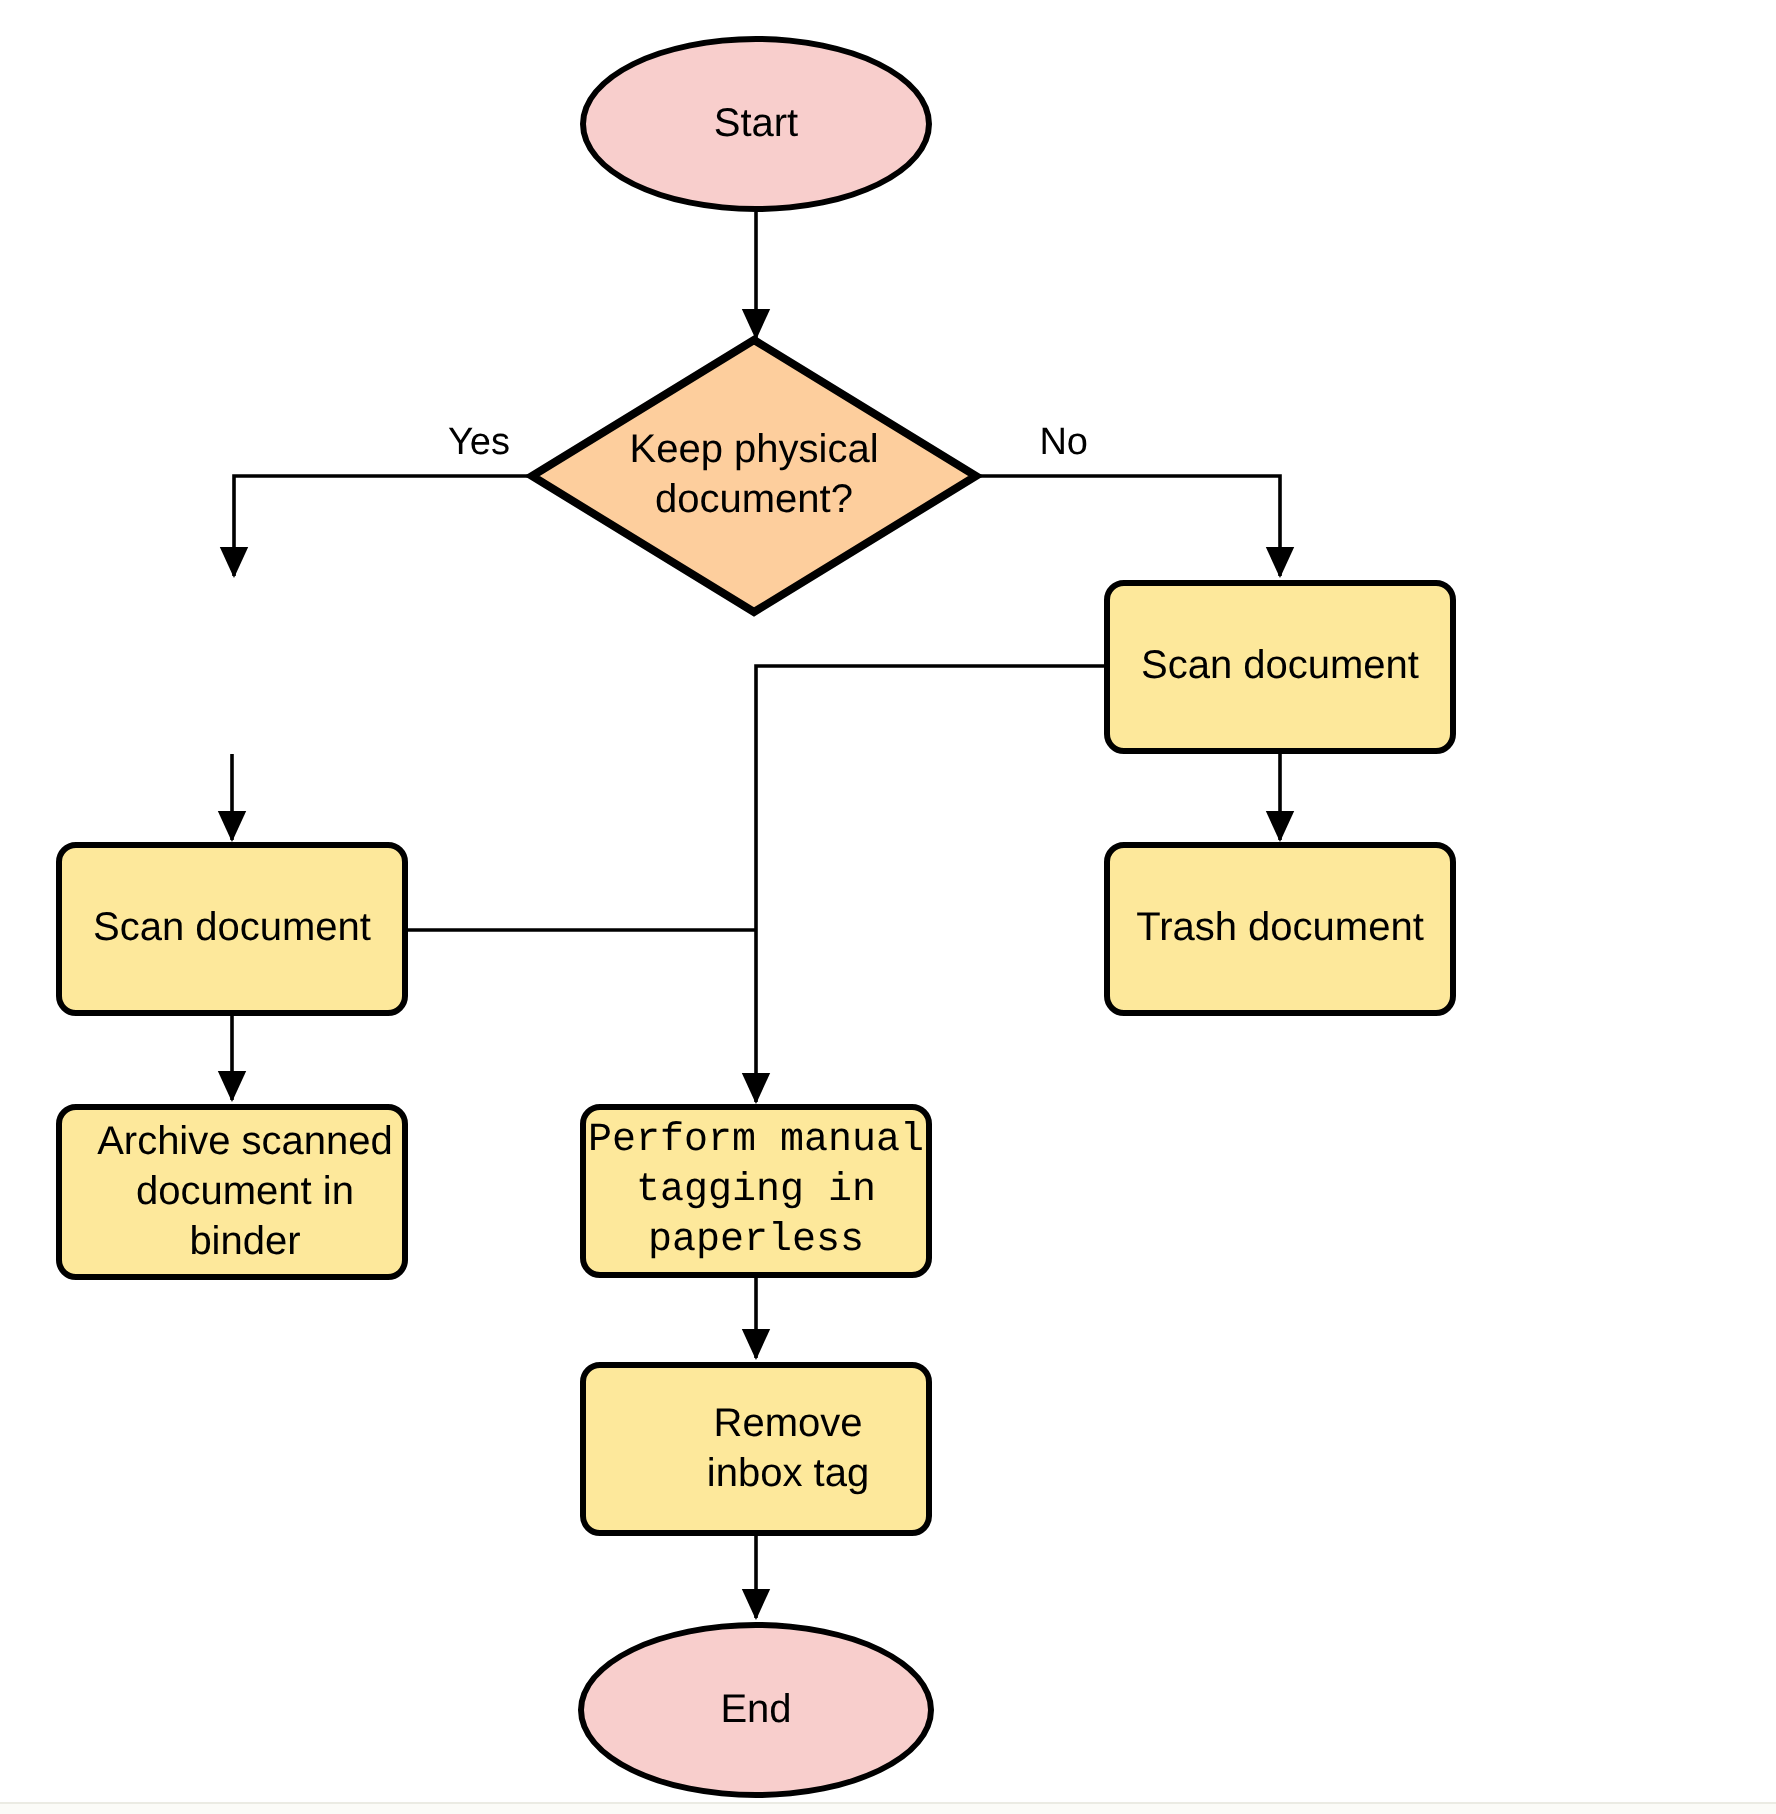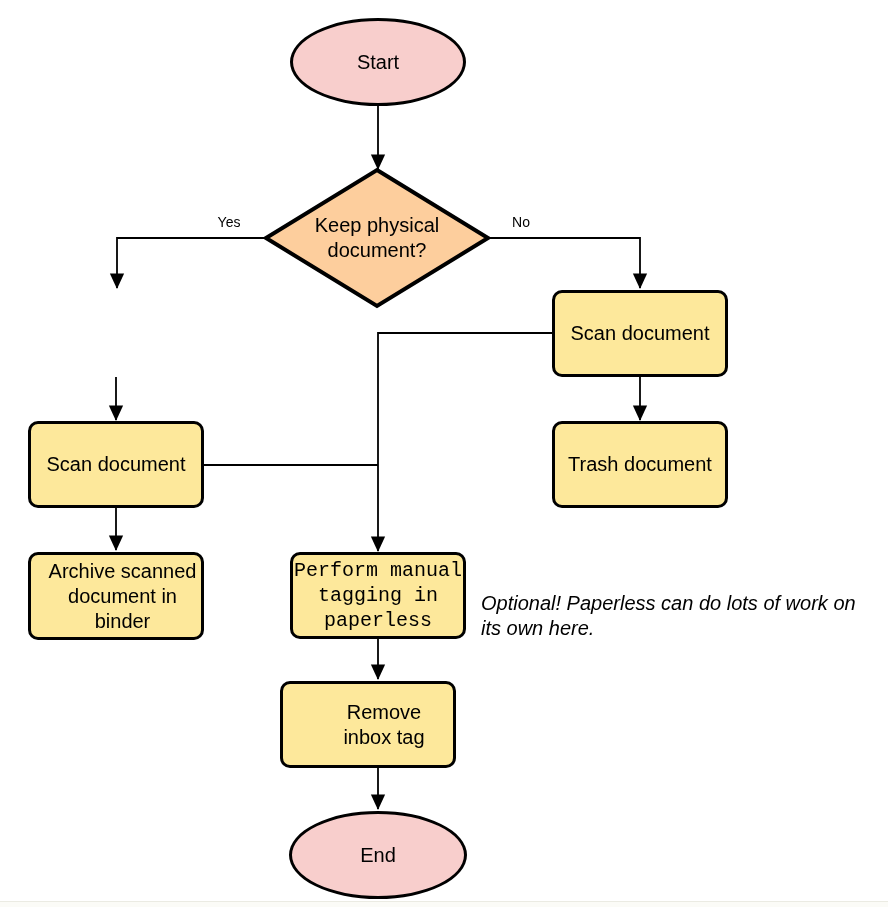--- a/index.html
+++ b/index.html
@@ -50,23 +50,23 @@
   .terminator {
     background: var(--terminator-fill, #f8cecc);
     border: 3px solid #000000;
     border-radius: 50%;
   }
   .decision-label {
     background: transparent;
   }
   .edge-label {
     position: absolute;
-    font-size: 14px;
+    font-size: 19px;
     line-height: 22px;
-    text-align: center;
+    text-align: right;
   }
   .note {
     position: absolute;
     left: 481px;
     top: 591px;
     width: 402px;
     font-size: 20px;
     font-style: italic;
     line-height: 25px;
     white-space: pre-line;
@@ -139,24 +139,22 @@
   <div class="node process" style="left:552px; top:421px; width:176px; height:87px;">
     <span>Trash document</span>
   </div>
 
   <div class="node process" style="left:290px; top:552px; width:176px; height:87px;font-family:Liberation Mono, monospace;">
     <span>Perform manual
 tagging in
 paperless</span>
   </div>
 
-  <div class="note">Optional! Paperless can do lots of work on
-its own here.</div>
 
-  <div class="node process" style="left:280px; top:681px; width:176px; height:87px;padding-left:32px;">
+  <div class="node process" style="left:290px; top:681px; width:176px; height:87px;padding-left:32px;">
     <span>Remove
 inbox tag</span>
   </div>
 
   <div class="node terminator" style="left:289px; top:811px; width:178px; height:88px;">
     <span>End</span>
   </div>
 
   <div class="bottom-edge"></div>
 

